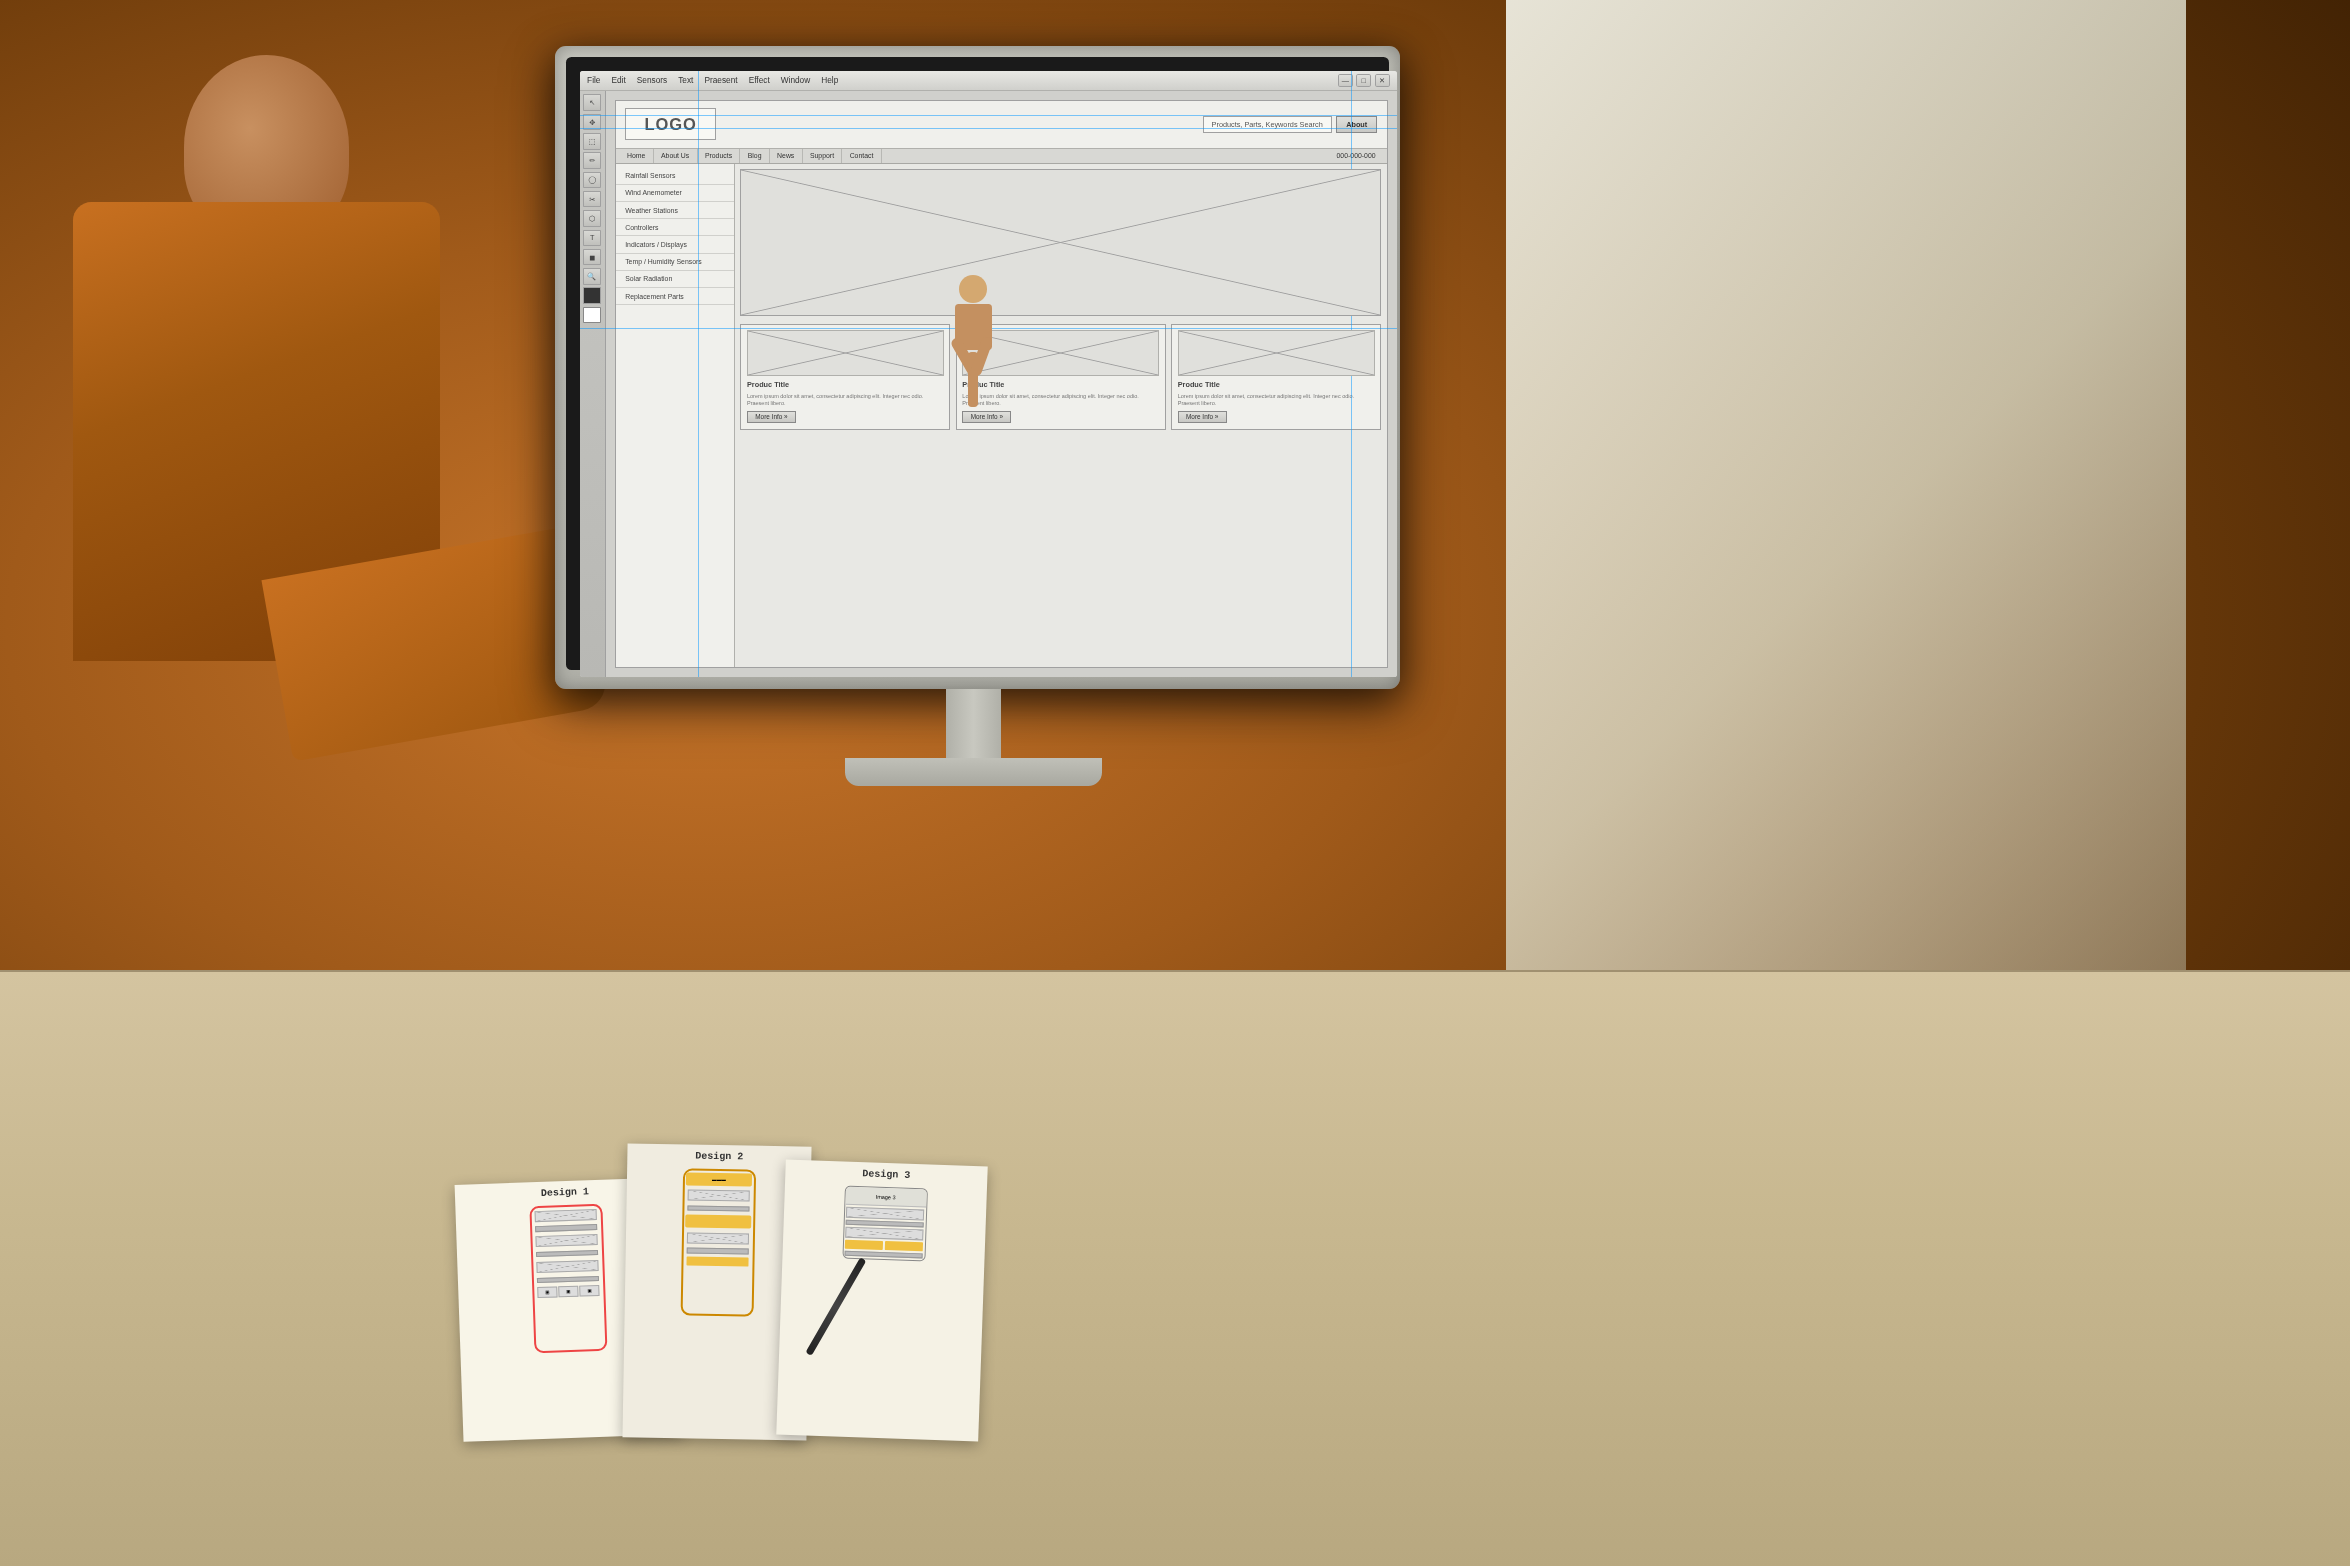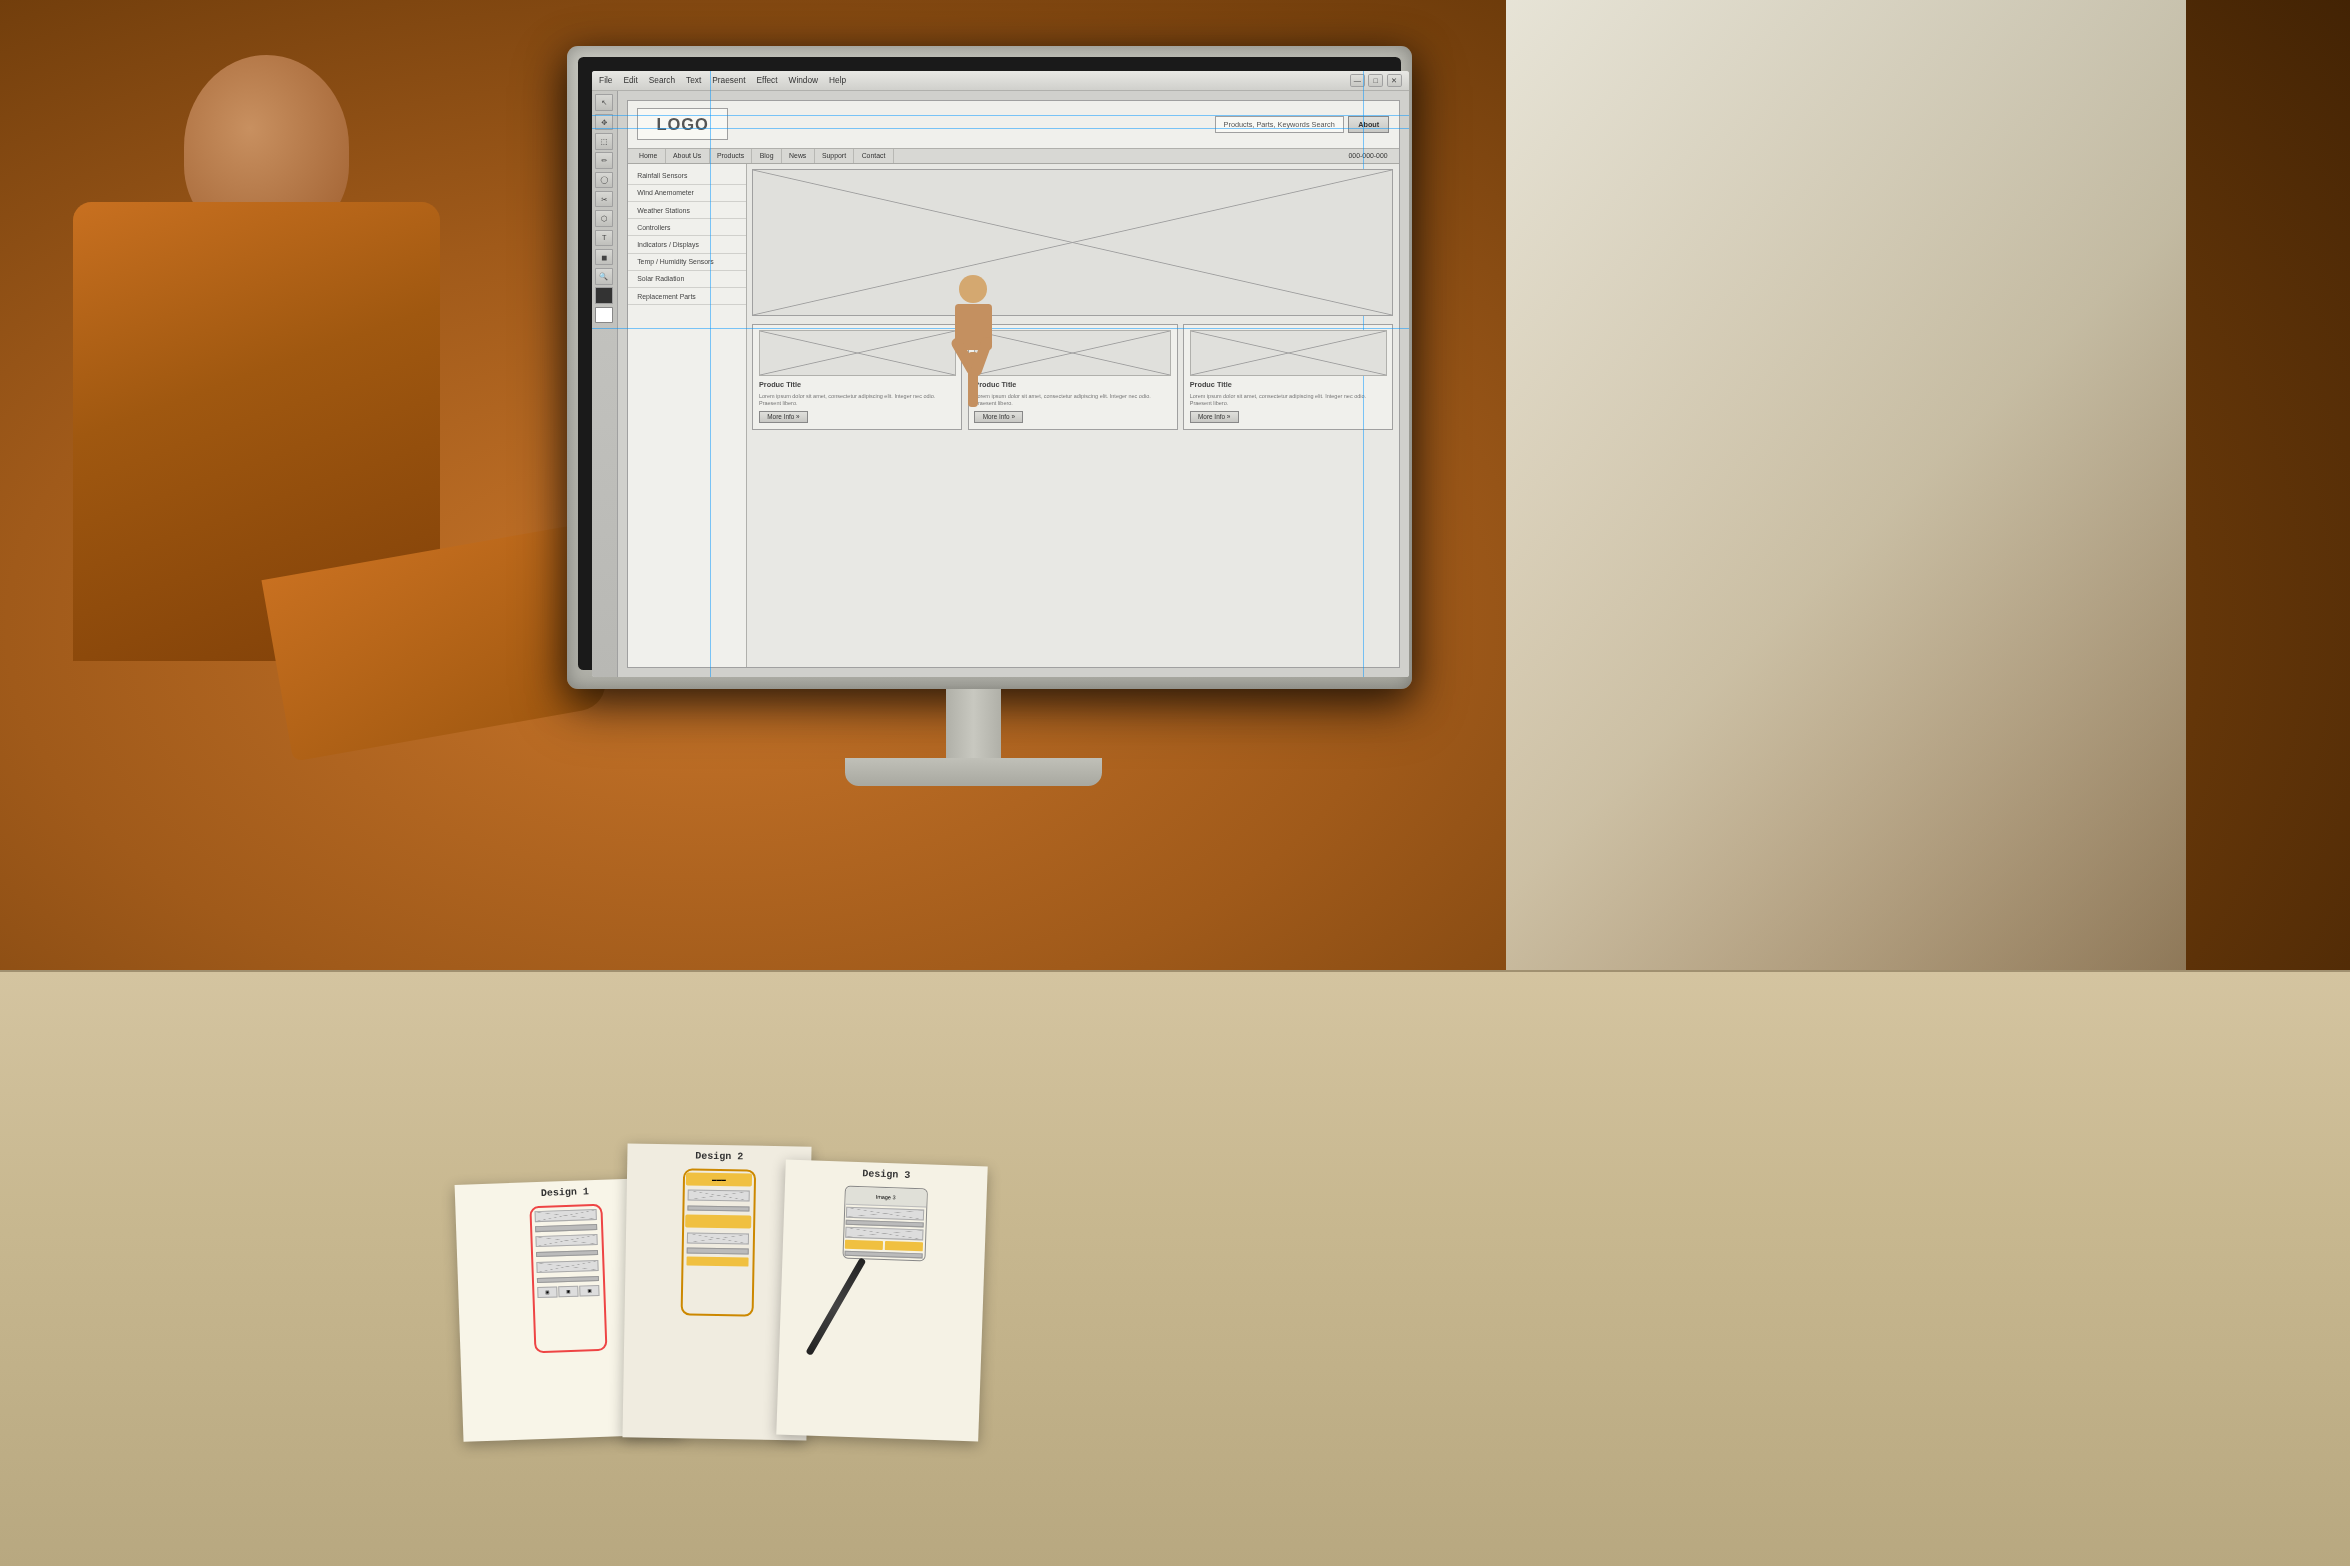--- a/index.html
+++ b/index.html
@@ -47,21 +47,21 @@
       position: absolute;
       top: 46px;
       left: 551px;
       width: 900px;
       height: 781px;
     }
 
     .monitor-screen-outer {
       position: absolute;
       top: 0;
-      left: 16px;
+      left: 4px;
       width: 845px;
       height: 643px;
       background: linear-gradient(160deg, #c8c8c0 0%, #b8b8b0 40%, #a8a8a0 100%);
       border-radius: 11px;
       box-shadow: 
         inset 0 0 18.4px rgba(0,0,0,0.3),
         0 9.2px 37px rgba(0,0,0,0.6),
         0 18.4px 55px rgba(0,0,0,0.4);
     }
 
@@ -601,21 +601,21 @@
   <div class="monitor-screen-outer">
     <div class="monitor-bezel">
       <div class="monitor-screen">
 
         <div class="wireframe-app">
 
           <div class="app-titlebar">
             <div class="titlebar-menu">
               <span>File</span>
               <span>Edit</span>
-              <span>Search</span>
+              <span>Sensors</span>
               <span>Text</span>
               <span>Praesent</span>
               <span>Effect</span>
               <span>Window</span>
               <span>Help</span>
             </div>
             <div class="titlebar-controls">
               <div class="ctrl-btn">—</div>
               <div class="ctrl-btn">□</div>
               <div class="ctrl-btn">✕</div>

